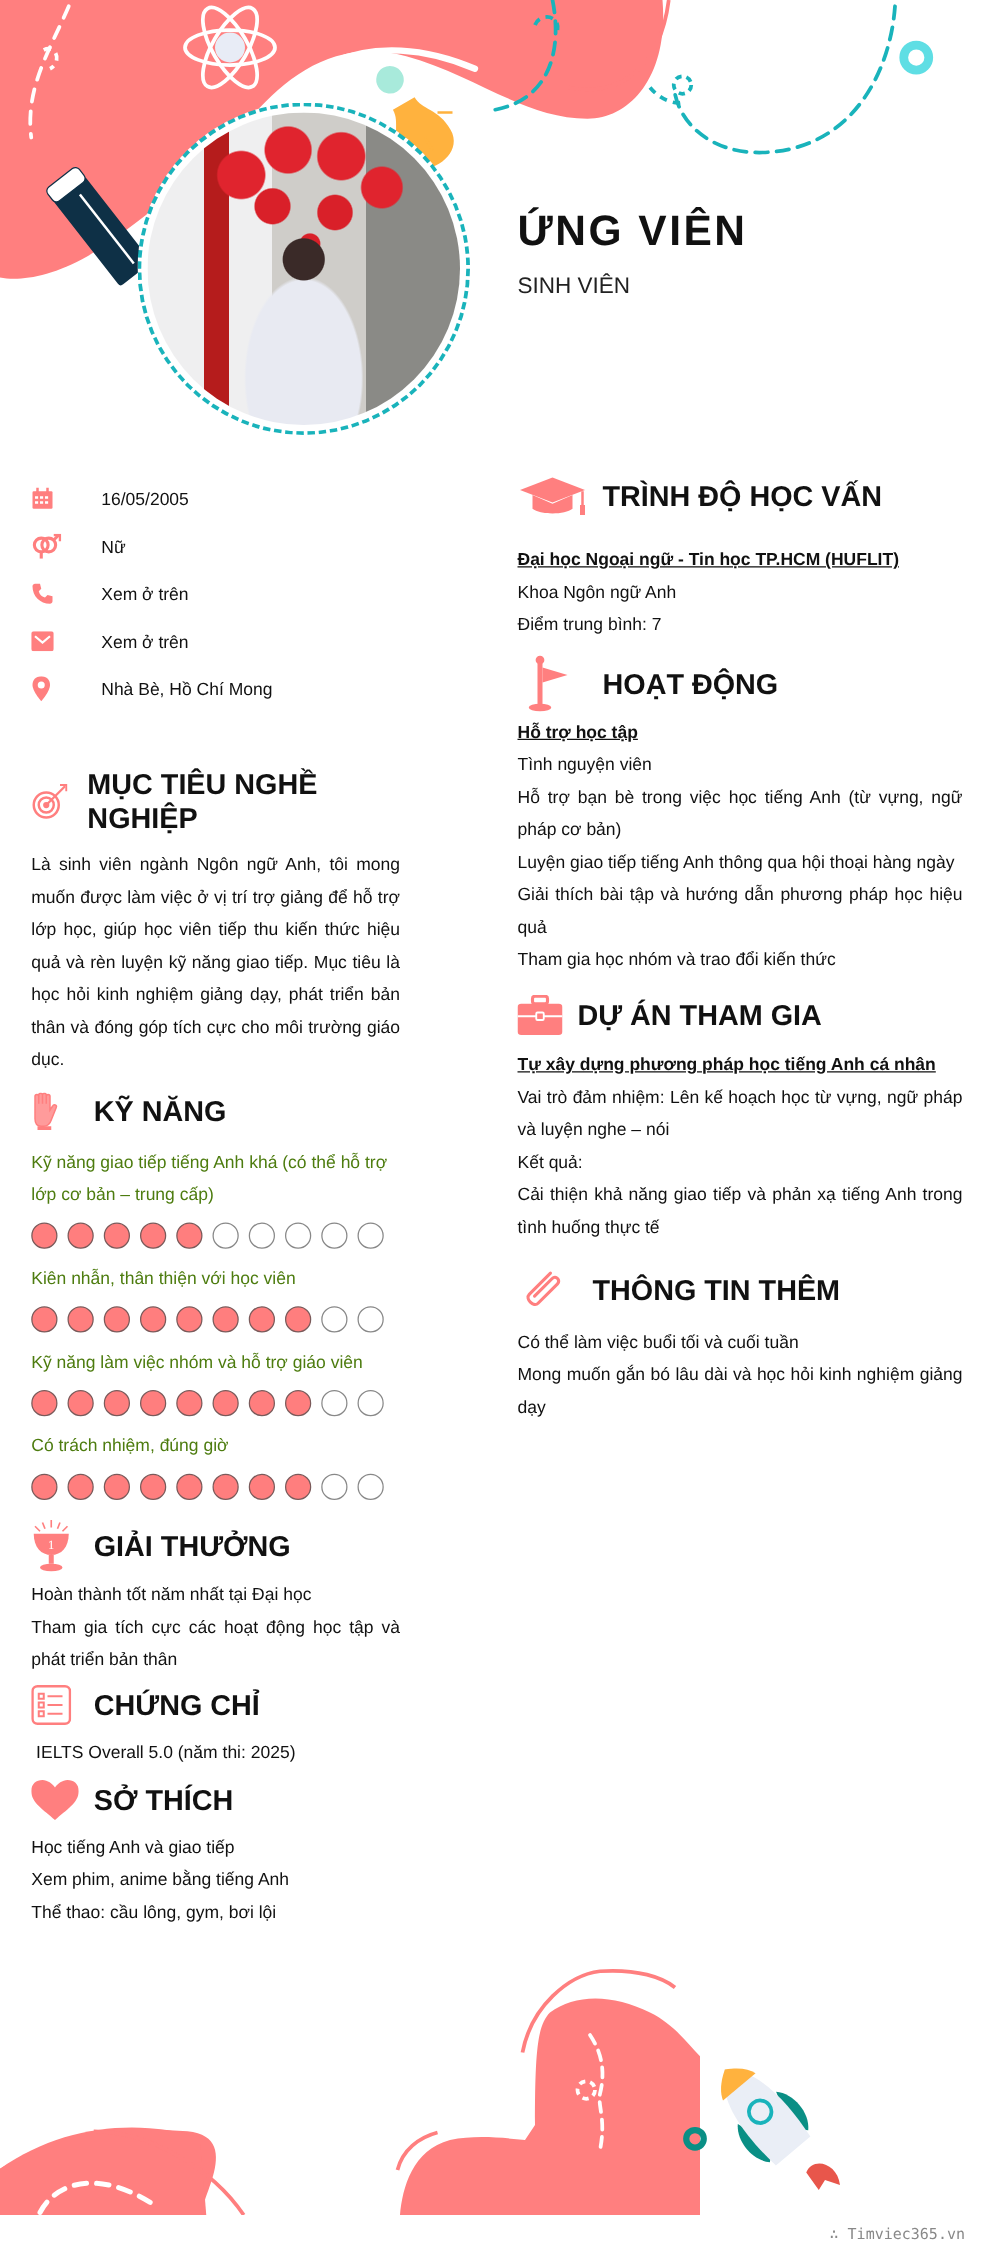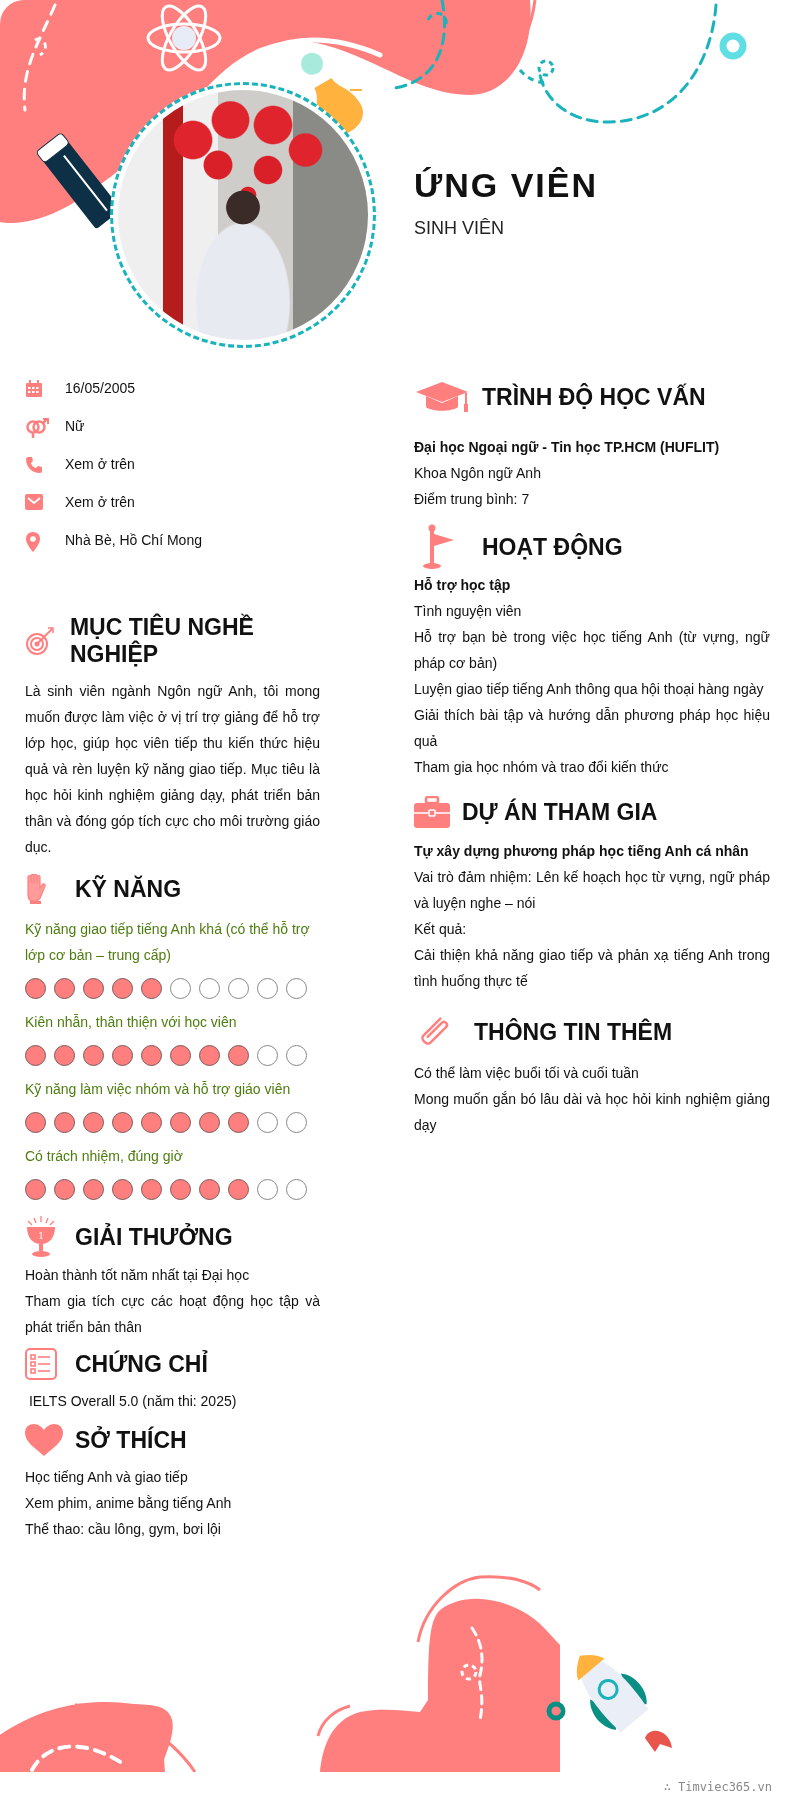--- a/index.html
+++ b/index.html
@@ -1,18 +1,18 @@
 <!DOCTYPE html>
 <html><head>
 <meta charset="utf-8">
 <style>
   * { box-sizing: border-box; margin: 0; padding: 0; }
   html, body { width: 800px; height: 1801px; background: #ffffff; overflow: hidden; }
   body { position: relative; font-family: "Liberation Sans", "DejaVu Sans", sans-serif; color: #111; }
-  .page { position: relative; width: 800px; height: 1801px; overflow: hidden; border-radius: 24px; }
+  .page { position: relative; width: 800px; height: 1801px; overflow: hidden; }
 
   .decor { position: absolute; left: 0; top: 0; pointer-events: none; }
 
   
   .avatar-ring {
     position: absolute; left: 110px; top: 82px; width: 266px; height: 266px;
     border-radius: 50%; border: 3px dashed #19b3bb; background: #fff;
   }
   .avatar {
     position: absolute; left: 118px; top: 90px; width: 250px; height: 250px; border-radius: 50%;
@@ -29,32 +29,32 @@
       radial-gradient(circle at 52% 42%, #d92029 0 4%, transparent 4.5%),
       linear-gradient(90deg, #efeff0 0 18%, #b51c1c 18% 26%, #efeff0 26% 40%, #cfcdc9 40% 70%, #8a8a86 70% 100%);
   }
   .name { position: absolute; left: 414px; top: 166px; font-size: 34px; font-weight: 700; letter-spacing: 2px; color: #111; }
   .title { position: absolute; left: 414px; top: 218px; font-size: 18px; color: #222; }
 
   
   .col-left { position: absolute; left: 25px; top: 380px; width: 295px; }
   .col-right { position: absolute; left: 414px; top: 380px; width: 356px; }
 
-  .info-row { display: flex; align-items: flex-start; height: 38px; }
+  .info-row { display: flex; align-items: center; height: 38px; gap: 16px; }
   .info-icon { width: 30px; display: flex; justify-content: flex-start; align-items: center; }
   .info-icon svg { display: block; }
   .info-text { font-size: 14px; color: #111; margin-left: 10px; }
 
   .sec-head { display: flex; align-items: center; }
   .sec-icon { width: 50px; display: flex; align-items: center; }
   .sec-title { font-size: 23px; font-weight: 700; color: #111; }
 
   .para { font-size: 14px; line-height: 26px; color: #111; text-align: justify; }
   .line { font-size: 14px; line-height: 26px; color: #111; }
-  .bold { font-weight: 700; }
+  .bold { font-weight: 700; text-decoration: underline; }
 
   .skill-label { font-size: 14px; line-height: 26px; color: #4d7c0f; }
   .dots { display: flex; gap: 8px; margin: 10px 0 10px 0; }
   .dot { width: 21px; height: 21px; border-radius: 50%; border: 1.5px solid #888; background: #fff; }
   .dot.on { background: #ff7e7e; border-color: #7a5a5a; }
 
   .watermark { position: absolute; right: 28px; top: 1780px; font-family: "DejaVu Sans Mono", monospace; font-size: 12px; color: #888; }
 </style>
 </head>
 <body>

